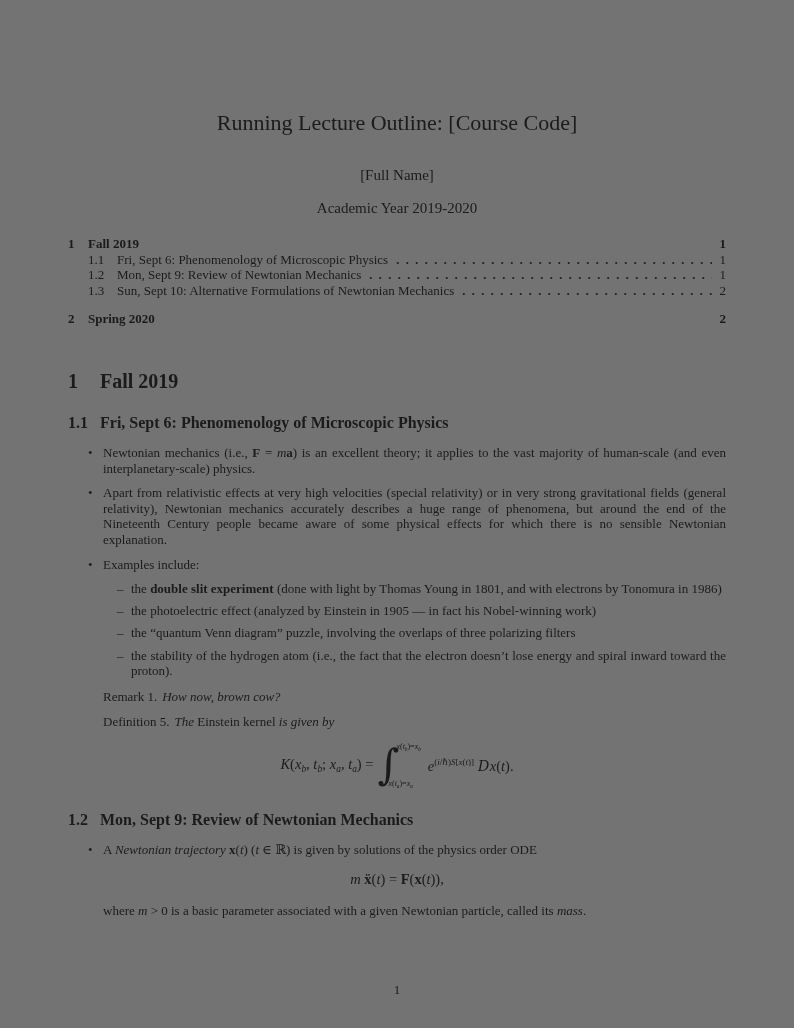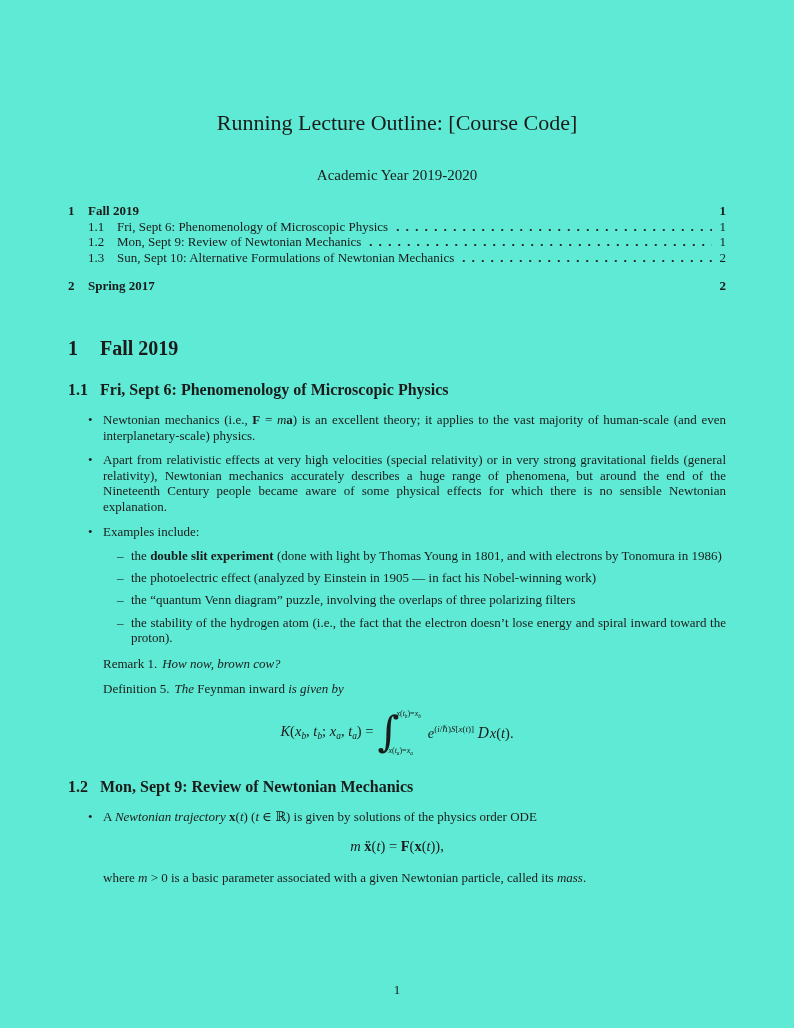--- a/index.html
+++ b/index.html
@@ -1,17 +1,17 @@
 <!DOCTYPE html>
 <html><head>
 <meta charset="utf-8">
 <style>
   html,body { margin:0; padding:0; background:#e8e8e8; }
   .page {
-    width:794px; height:1028px; margin:0 auto; background:#5eead4;
+    width:794px; height:1028px; margin:0 auto; background:#737373;
     position:relative; box-sizing:border-box;
     padding:110px 68px 0 68px;
     font-family:"Liberation Serif","DejaVu Serif",serif;
     color:#1b1b1b; font-size:13px; line-height:1.2;
     overflow:hidden;
   }
   .doc-title { font-size:22px; text-align:center; margin-bottom:30px; white-space:nowrap; }
   .doc-author { font-size:15px; text-align:center; margin-bottom:15px; }
   .doc-date { font-size:15px; text-align:center; margin-bottom:19px; }
 
@@ -65,20 +65,21 @@
   .m-script { font-family:"DejaVu Serif",serif; font-style:italic; letter-spacing:0.5px; }
 
   .page-number { position:absolute; left:0; right:0; bottom:30px; text-align:center; font-size:13px; }
 </style>
 </head>
 <body>
 
 <div class="page">
 
   <div class="doc-title">Running Lecture Outline: [Course Code]</div>
+  <div class="doc-author">[Full Name]</div>
   <div class="doc-date">Academic Year 2019-2020</div>
 
 
   <nav class="toc">
     <div class="toc-row toc-l1">
       <span class="toc-num">1</span>
       <span class="toc-label">Fall 2019</span>
       <span class="toc-fill"></span>
       <span class="toc-page">1</span>
     </div>
@@ -95,21 +96,21 @@
       <span class="toc-page">1</span>
     </div>
     <div class="toc-row toc-l2">
       <span class="toc-num">1.3</span>
       <span class="toc-label">Sun, Sept 10: Alternative Formulations of Newtonian Mechanics</span>
       <span class="toc-fill dots"></span>
       <span class="toc-page">2</span>
     </div>
     <div class="toc-row toc-l1 toc-spring">
       <span class="toc-num">2</span>
-      <span class="toc-label">Spring 2017</span>
+      <span class="toc-label">Spring 2020</span>
       <span class="toc-fill"></span>
       <span class="toc-page">2</span>
     </div>
   </nav>
 
   <div class="sec-heading">
     <span class="sec-num">1</span>
     <span>Fall 2019</span>
   </div>
 
@@ -146,21 +147,21 @@
   <div class="sub-item">
     <span class="marker">–</span>
     <div class="btext"><span>the stability of the hydrogen atom (i.e., the fact that the electron doesn’t lose energy and spiral inward toward the proton).</span></div>
   </div>
 
   <div class="theorem">
     <span class="thm-label">Remark 1.</span><span><span class="mi">How now, brown cow?</span></span>
   </div>
 
   <div class="theorem">
-    <span class="thm-label">Definition 5.</span><span><span class="mi">The </span><span>Feynman inward</span><span class="mi"> is given by</span></span>
+    <span class="thm-label">Definition 5.</span><span><span class="mi">The </span><span>Einstein kernel</span><span class="mi"> is given by</span></span>
   </div>
 
   <div class="display-math">
     <span class="row">
       <span><span class="mi">K</span><span>(</span><span class="mi">x</span><span class="mi msub">b</span><span>, </span><span class="mi">t</span><span class="mi msub">b</span><span>; </span><span class="mi">x</span><span class="mi msub">a</span><span>, </span><span class="mi">t</span><span class="mi msub">a</span><span>) = </span></span>
       <span class="int-wrap">
         <span class="int-sign">∫</span>
         <span class="int-bounds">
           <span class="int-upper"><span class="mi">x</span><span>(</span><span class="mi">t</span><span class="mi msub">b</span><span>)=</span><span class="mi">x</span><span class="mi msub">b</span></span>
           <span class="int-lower"><span class="mi">x</span><span>(</span><span class="mi">t</span><span class="mi msub">a</span><span>)=</span><span class="mi">x</span><span class="mi msub">a</span></span>

